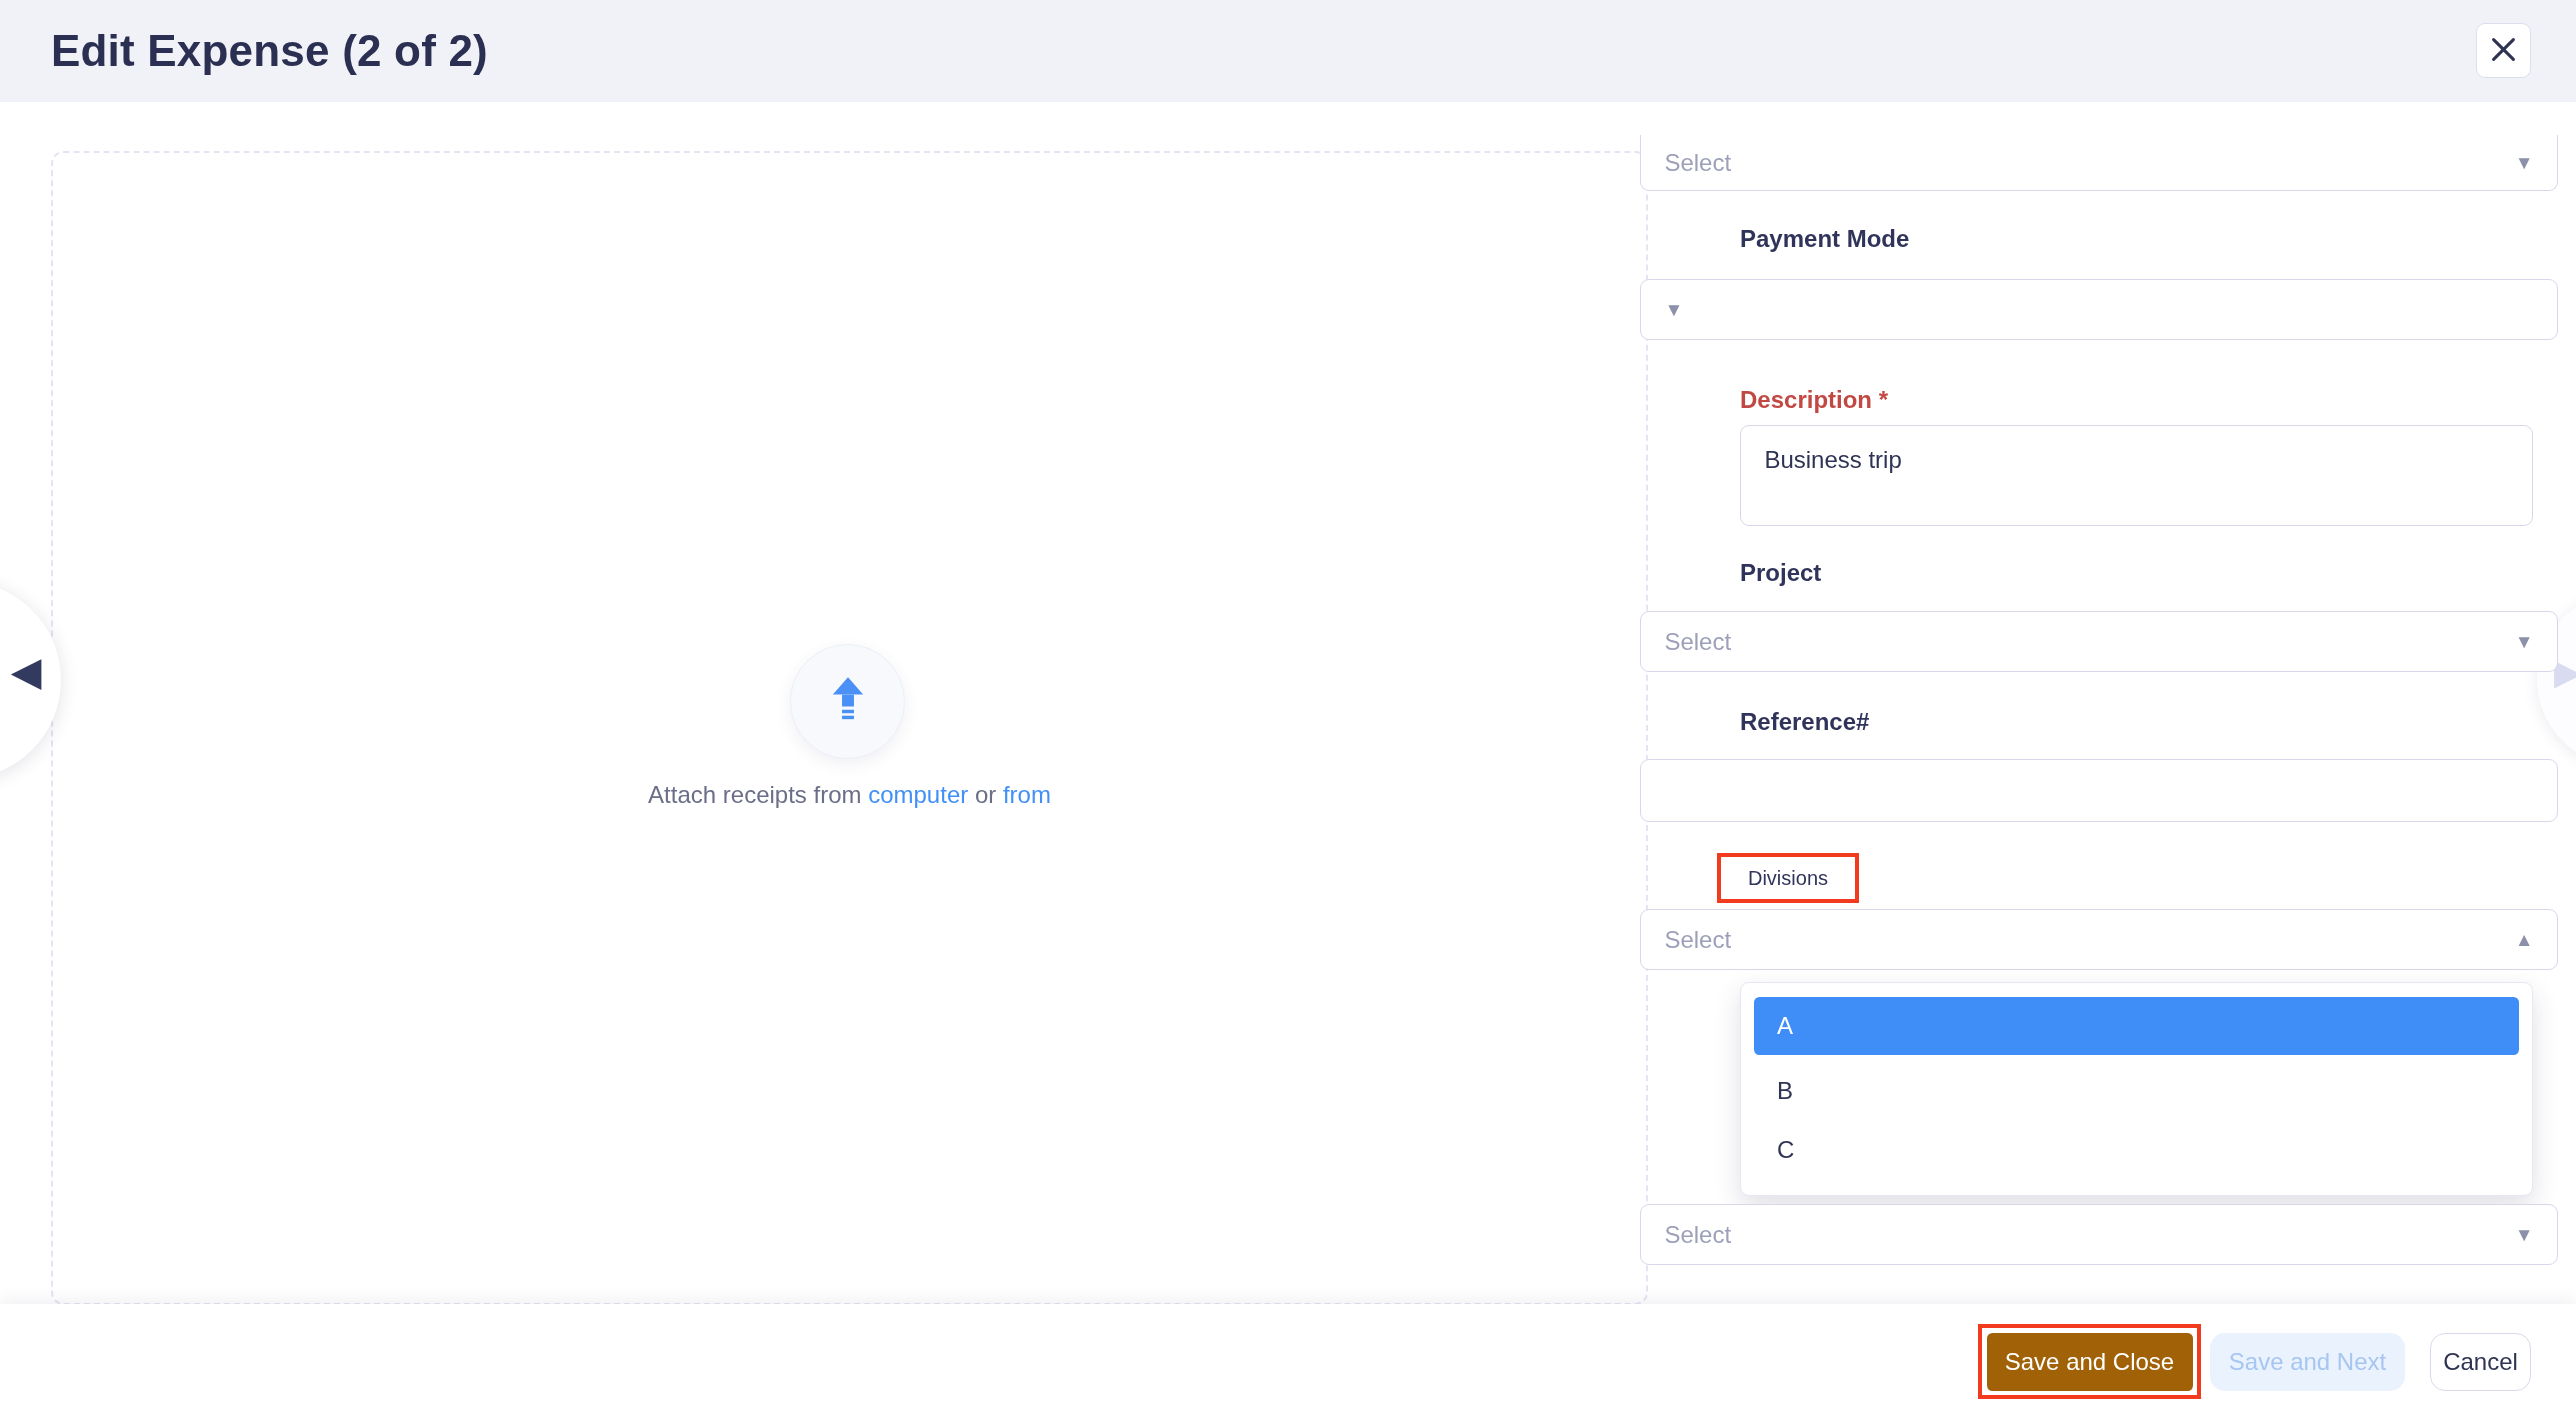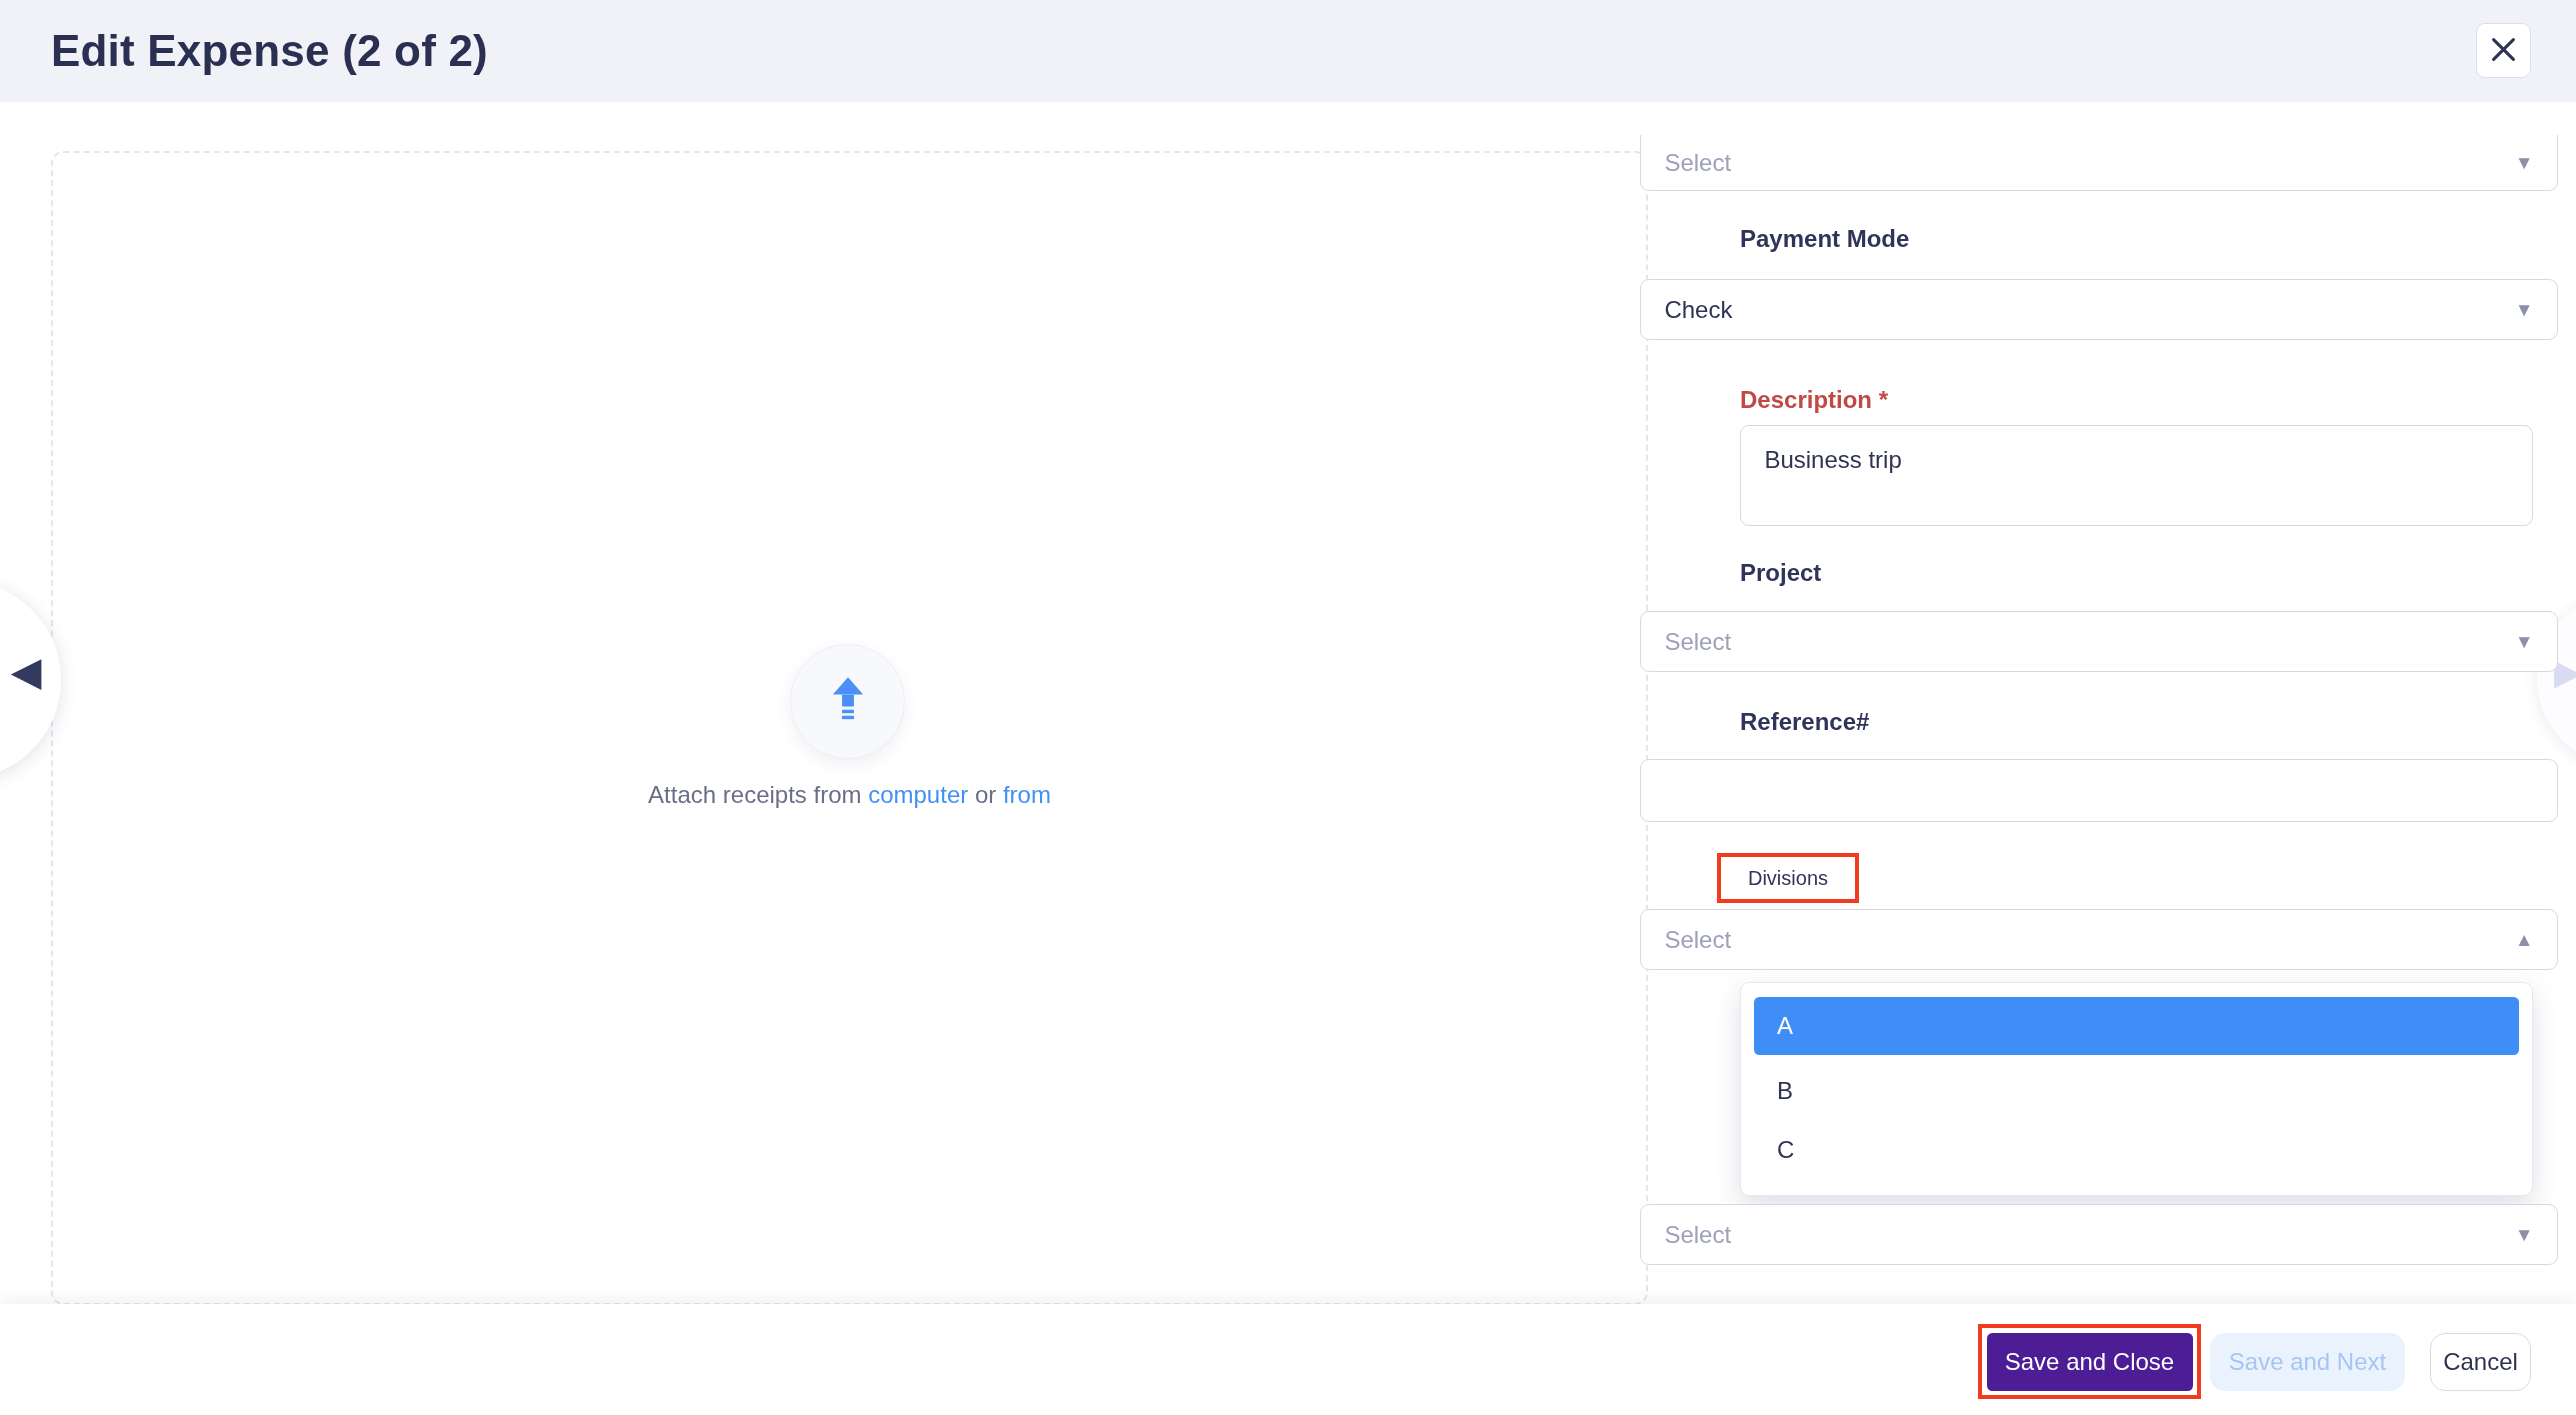--- a/index.html
+++ b/index.html
@@ -143,21 +143,21 @@
     display:flex; align-items:center; justify-content:center;
     font-size:24px; cursor:pointer; border:none;
     font-family:"Liberation Sans", sans-serif;
   }
   .save-close-annot {
     position:absolute; left:1978px; top:1324px;
     padding:4.5px;
   }
   .btn-primary {
     position:relative; width:206px; height:58px;
-    background:#4c1d95; color:#ffffff;
+    background:#a16207; color:#ffffff;
     border-radius:5.4px; border:none;
     display:flex; align-items:center; justify-content:center;
     font-size:24px; cursor:pointer;
     font-family:"Liberation Sans", sans-serif;
   }
   .btn-disabled {
     left:2210px; top:1333px; width:195px;
     background:#eaf2fd; color:#a6c6f1;
     cursor:default;
   }
@@ -205,21 +205,20 @@
 <div class="nav-circle-right"></div>
 <div class="nav-arrow-right">▶</div>
 
 <div class="select-box select-cut">
   <span class="ph">Select</span>
   <span class="caret">▼</span>
 </div>
 
 <div class="field-label" style="top:225px;">Payment Mode</div>
 <div class="select-box" style="top:279px;">
-  <span class="val">Check</span>
   <span class="caret">▼</span>
 </div>
 
 <div class="field-label red" style="top:386px;">
   <span>Description</span>
   <span class="req">*</span>
 </div>
 <textarea class="textarea-box" style="">Business trip</textarea>
 
 <div class="field-label" style="top:559px;">Project</div>

